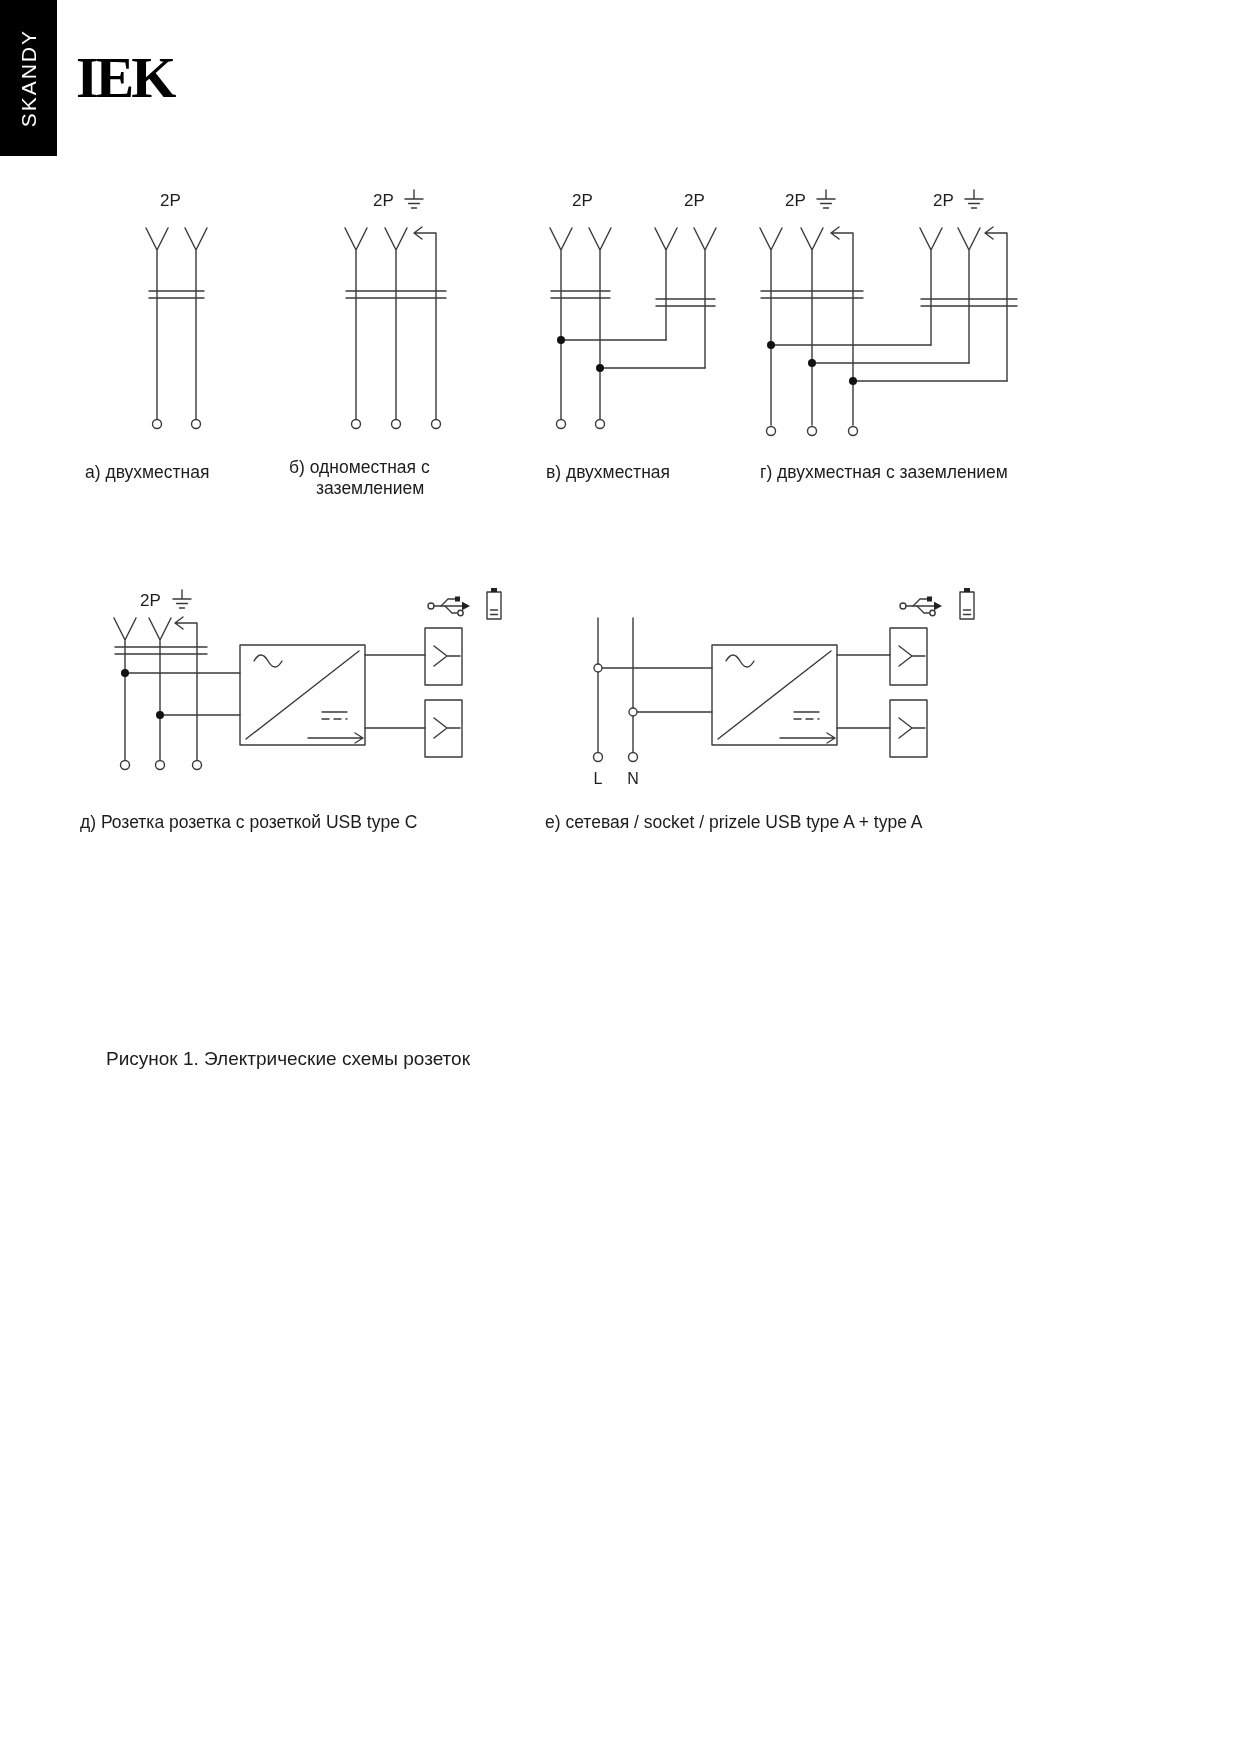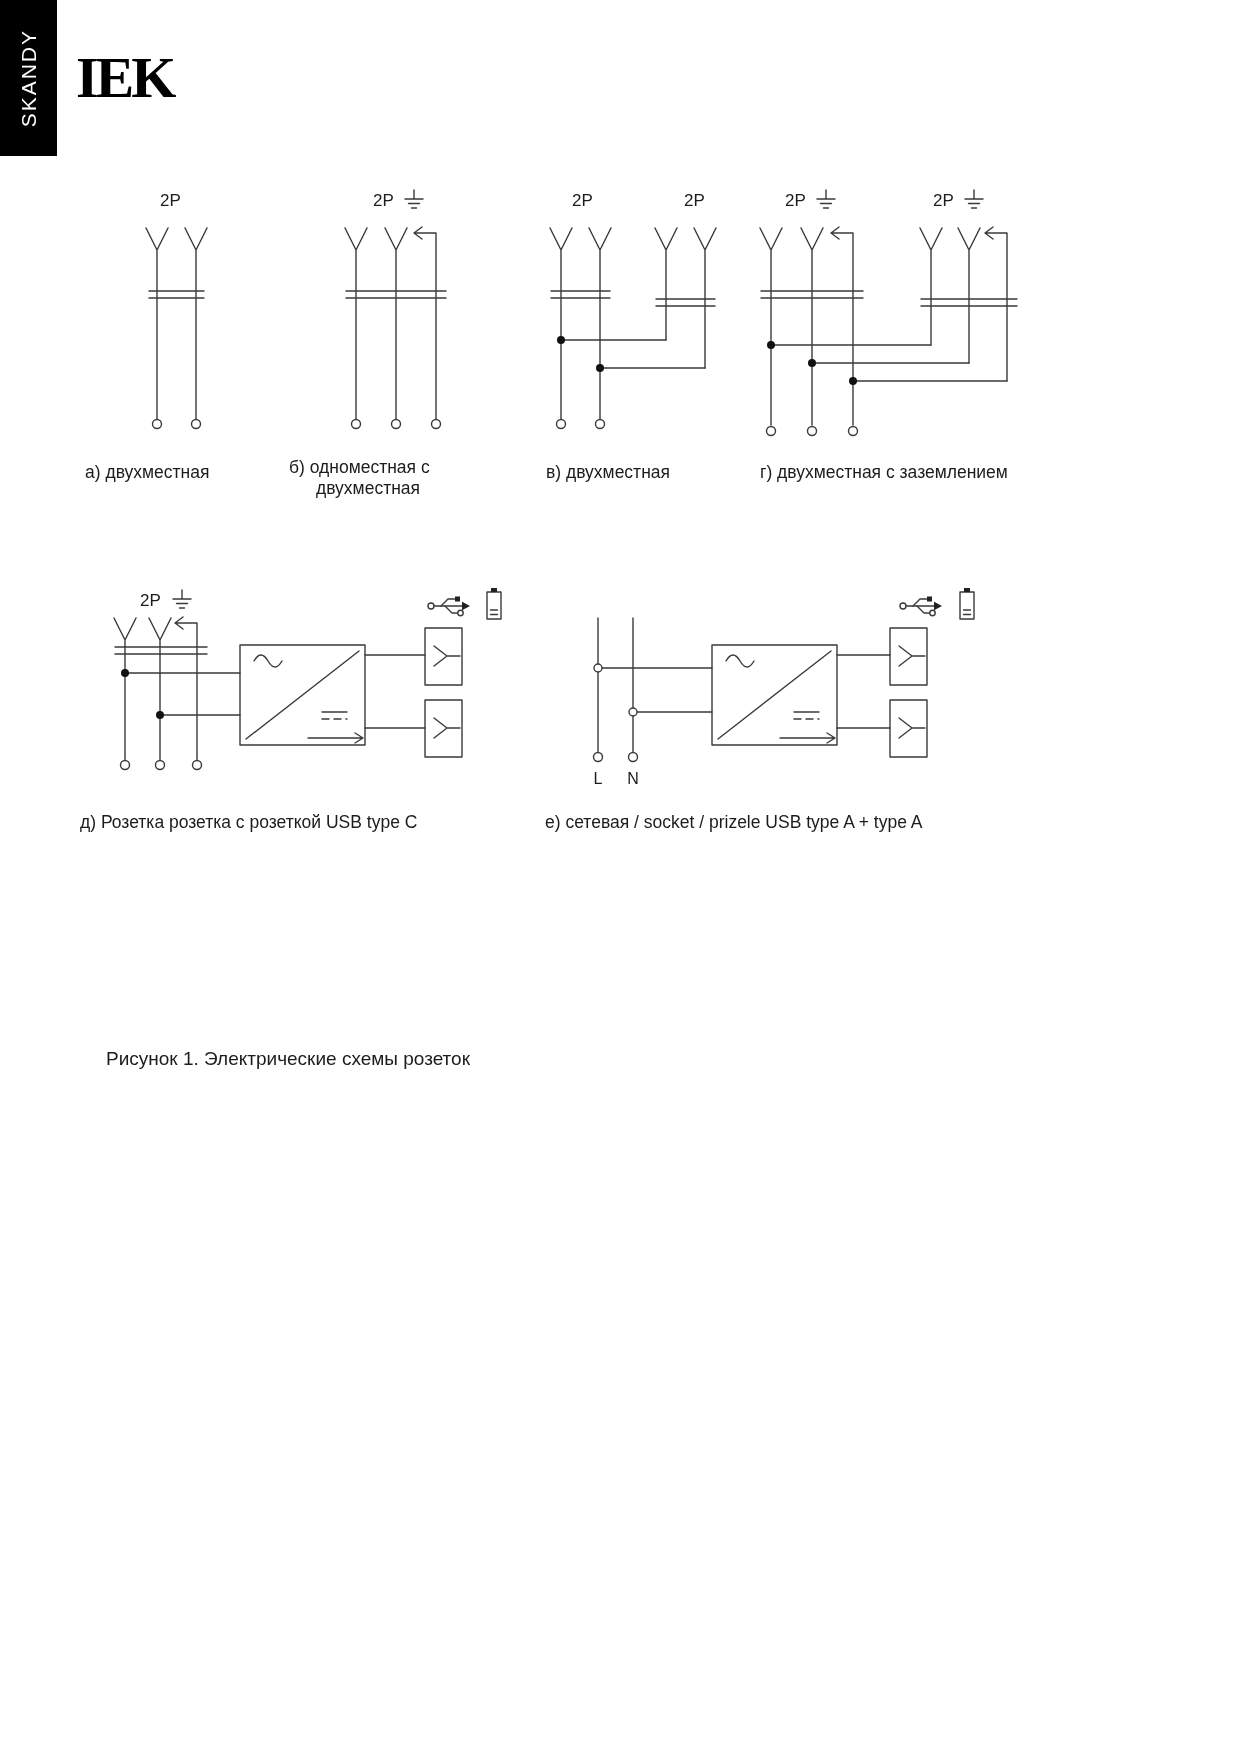--- a/index.html
+++ b/index.html
@@ -73,21 +73,21 @@
       <path class="ln" d="M66 111 H166 M66 118 H166"></path>
     </g>
     <g>
       <circle class="term" cx="76" cy="244" r="4.5"></circle>
       <circle class="term" cx="116" cy="244" r="4.5"></circle>
       <circle class="term" cx="156" cy="244" r="4.5"></circle>
     </g>
   </svg>
   <div class="caption" style="left:289px;top:457px">
     <span>б) одноместная с</span>
-    <span class="indent">двухместная</span>
+    <span class="indent">заземлением</span>
   </div>
 
   <svg class="diagram" style="left:545px;top:180px" width="230" height="290" viewBox="0 0 230 290">
     <text class="lbl" x="27" y="26">2P</text>
     <text class="lbl" x="139" y="26">2P</text>
     <g>
       <path class="ln" d="M5 48 L16 70 M27 48 L16 70 M16 70 V239"></path>
       <path class="ln" d="M44 48 L55 70 M66 48 L55 70 M55 70 V239"></path>
     </g>
     <g>

